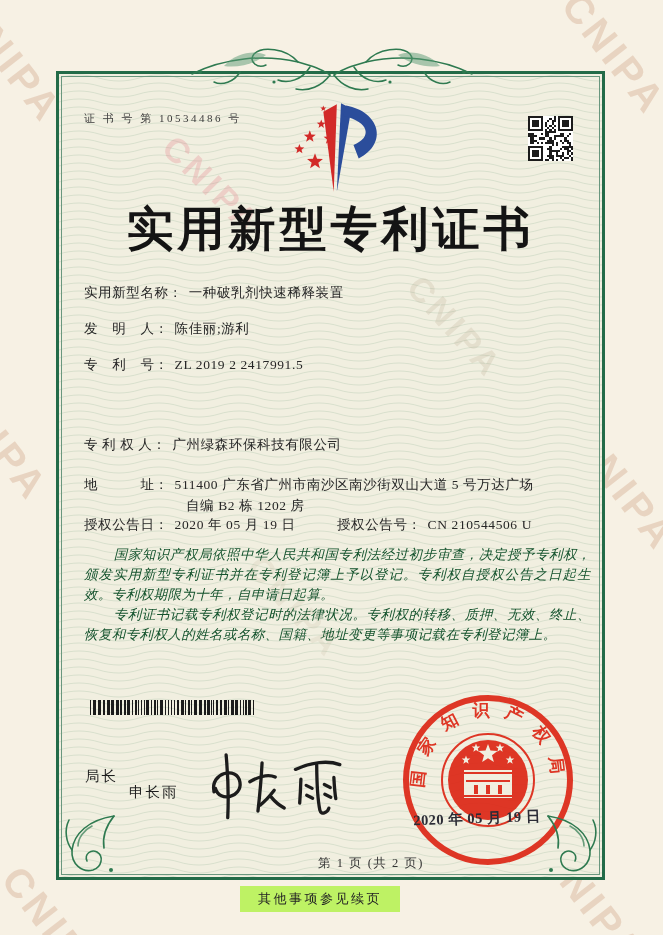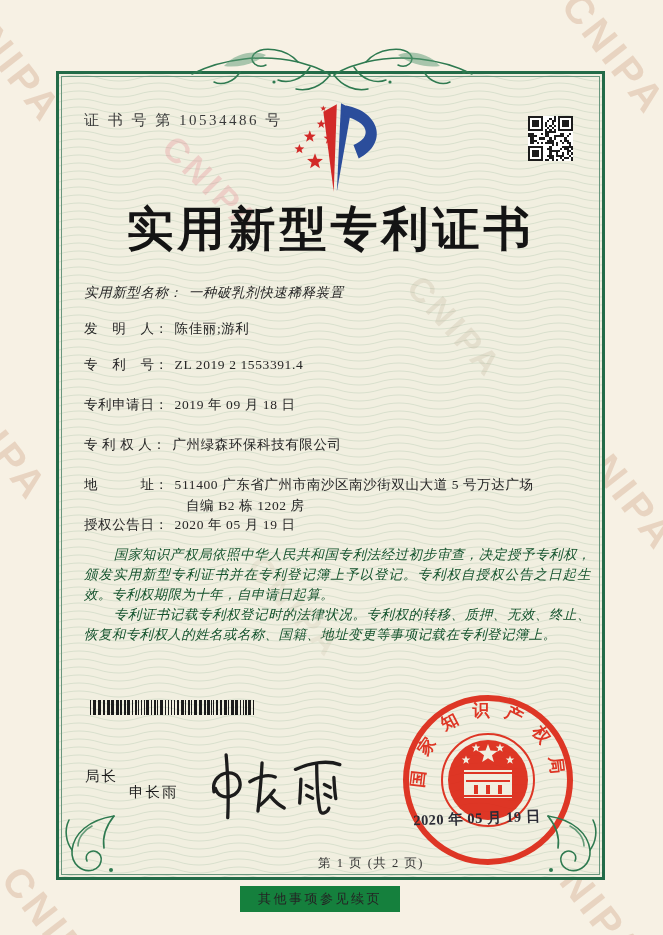--- a/index.html
+++ b/index.html
@@ -19,21 +19,21 @@
   .frame{
     position:absolute;left:56px;top:71px;width:549px;height:809px;
     border:3px solid #236b48;background:#f1efe0;box-sizing:border-box;
   }
   .frame-inner{
     position:absolute;left:2px;top:2px;right:2px;bottom:2px;
     border:1px solid #69977e;pointer-events:none;
   }
   .guilloche{position:absolute;left:0;top:0;width:100%;height:100%;}
   .abs{position:absolute;}
-  .cert-no{left:84px;top:111px;font-size:15px;letter-spacing:2.5px;color:#3a3a3a;z-index:5;}
+  .cert-no{left:84px;top:111px;font-size:11px;letter-spacing:2.5px;color:#3a3a3a;z-index:5;}
   .title{
     left:56px;top:198px;width:549px;text-align:center;
     font-size:47px;font-weight:bold;letter-spacing:4px;color:#141414;z-index:5;
   }
   .logo{left:283px;top:95px;width:116px;height:104px;z-index:5;}
   .qr{left:528px;top:116px;width:45px;height:45px;z-index:5;}
   .row{left:84px;font-size:13.5px;color:#262626;z-index:5;white-space:nowrap;letter-spacing:0.6px;}
   .row .lbl{color:#262626;}
   .row .val{margin-left:6px;}
   .paras{left:84px;top:545px;width:507px;font-size:13.5px;line-height:20px;
@@ -41,21 +41,21 @@
   .paras p{margin:0;text-indent:2.2em;letter-spacing:0.4px;}
   .barcode{left:90px;top:700px;width:168px;height:15px;z-index:5;}
   .director{left:85px;font-size:14.5px;font-family:"Liberation Sans","DejaVu Sans",sans-serif;
     color:#1e1e1e;z-index:5;letter-spacing:2px;}
   .signature{left:192px;top:740px;width:165px;height:80px;z-index:6;}
   .seal{left:400px;top:692px;width:176px;height:176px;z-index:5;}
   .seal-date{left:392px;top:809px;width:170px;text-align:center;font-size:14.5px;
     font-weight:600;color:#2c2c36;letter-spacing:0.5px;z-index:7;transform:rotate(-2deg);}
   .page-info{left:56px;top:855px;width:630px;text-align:center;font-size:12.5px;
     color:#333;letter-spacing:1.5px;z-index:5;}
-  .note{left:320px;top:886px;transform:translateX(-50%);background:#15803d;
+  .note{left:320px;top:886px;transform:translateX(-50%);background:#bef264;
     padding:4px 18px;font-size:13px;color:#242424;letter-spacing:2.5px;z-index:5;
     white-space:nowrap;}
   .ornament-top{left:190px;top:42px;width:284px;height:62px;z-index:6;}
   .corner-fl{width:62px;height:66px;z-index:6;}
 </style>
 </head>
 <body>
 
 <div class="page">
 
@@ -267,43 +267,43 @@
         <rect x="9" y="20" width="1" height="1"></rect>
         <rect x="11" y="20" width="1" height="1"></rect>
         <rect x="13" y="20" width="1" height="1"></rect>
         <rect x="16" y="20" width="1" height="1"></rect>
         <rect x="20" y="20" width="1" height="1"></rect>
       </g>
   </svg>
 
   <div class="abs title">实用新型专利证书</div>
 
-  <div class="abs row" style="top:284px;font-style:italic;">
+  <div class="abs row" style="top:284px;">
     <span class="lbl">实用新型名称：</span><span class="val">一种破乳剂快速稀释装置</span>
   </div>
   <div class="abs row" style="top:320px;">
     <span class="lbl">发　明　人：</span><span class="val">陈佳丽;游利</span>
   </div>
   <div class="abs row" style="top:356px;">
-    <span class="lbl">专　利　号：</span><span class="val">ZL 2019 2 1553391.4</span>
-  </div>
-  <div class="abs row" style="top:396px;">
-    <span class="lbl">专利申请日：</span><span class="val">2019 年 09 月 18 日</span>
+    <span class="lbl">专　利　号：</span><span class="val">ZL 2019 2 2417991.5</span>
   </div>
   <div class="abs row" style="top:436px;">
     <span class="lbl">专 利 权 人：</span><span class="val">广州绿森环保科技有限公司</span>
   </div>
   <div class="abs row" style="top:476px;">
     <span class="lbl">地　　　址：</span><span class="val">511400 广东省广州市南沙区南沙街双山大道 5 号万达广场</span>
   </div>
   <div class="abs row" style="top:497px;left:186px;">
     <span>自编 B2 栋 1202 房</span>
   </div>
   <div class="abs row" style="top:516px;">
     <span class="lbl">授权公告日：</span><span class="val">2020 年 05 月 19 日</span>
+  </div>
+  <div class="abs row" style="top:516px;left:337px;">
+    <span class="lbl">授权公告号：</span><span class="val">CN 210544506 U</span>
   </div>
 
   <div class="abs paras">
     <p>国家知识产权局依照中华人民共和国专利法经过初步审查，决定授予专利权，颁发实用新型专利证书并在专利登记簿上予以登记。专利权自授权公告之日起生效。专利权期限为十年，自申请日起算。</p>
     <p>专利证书记载专利权登记时的法律状况。专利权的转移、质押、无效、终止、恢复和专利权人的姓名或名称、国籍、地址变更等事项记载在专利登记簿上。</p>
   </div>
 
   <svg class="abs barcode" viewBox="0 0 168 15" preserveAspectRatio="none" shape-rendering="crispEdges">
     <g id="bc-bars" fill="#1b1b1b">
         <rect x="0" y="0" width="1" height="15"></rect>

